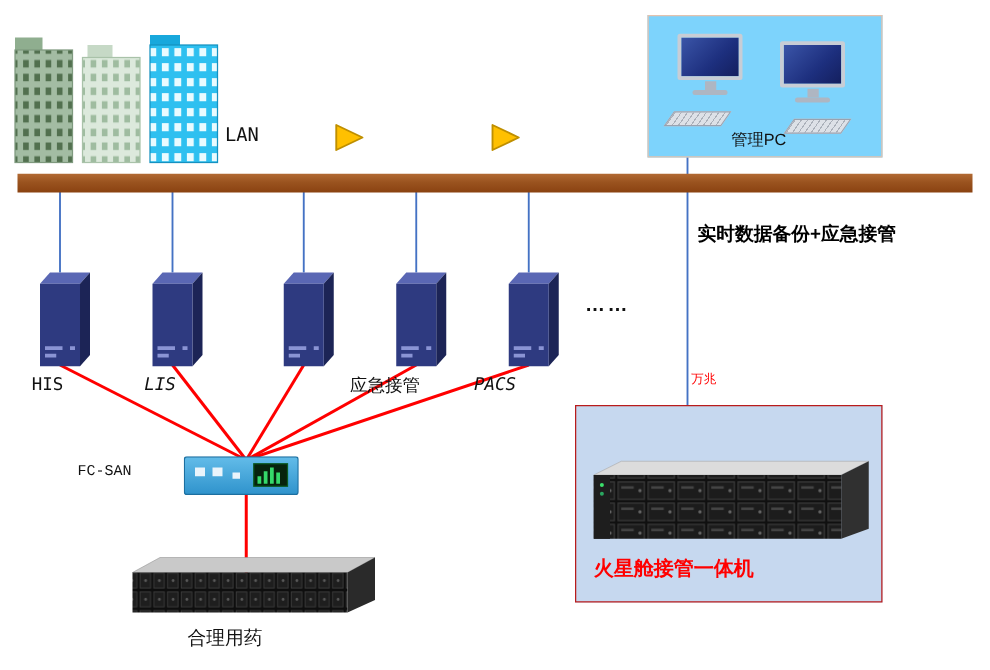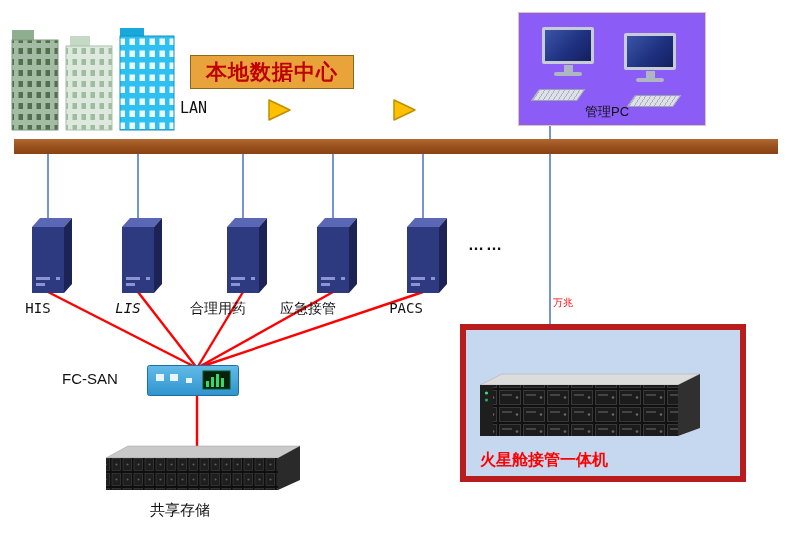--- a/index.html
+++ b/index.html
@@ -21,21 +21,21 @@
   .title-box span { font-family:"Liberation Serif", serif; font-weight:bold; font-size:21px; color:#c00000; letter-spacing:1px; }
 
   .lan-label { left:180px; top:99px; font-family:"DejaVu Sans Mono", monospace; font-size:15px; color:#111; z-index:3; }
 
   .arrow { z-index:3; }
 
   
   .buildings { left:8px; top:24px; z-index:3; }
 
   
-  .pc-panel { left:518px; top:12px; width:188px; height:114px; background:#8b5cf6;
+  .pc-panel { left:518px; top:12px; width:188px; height:114px; background:#7dd3fc;
               border:1px solid #e3c2ae; z-index:3; }
   .monitor { position:absolute; width:58px; }
   .monitor .screen { width:52px; height:37px; background:linear-gradient(135deg,#3b55a8 0%,#1d2f7e 60%,#141f5e 100%);
                      border:3px solid #c8cdd5; border-radius:2px; margin:0 auto; }
   .monitor .neck { width:9px; height:7px; background:#aeb6c2; margin:1px auto 0; }
   .monitor .base { width:28px; height:4px; background:#aeb6c2; border-radius:2px; margin:0 auto; }
   .keyboard { position:absolute; width:46px; height:12px; background:#dde1e7; border:1px solid #9aa2b0;
               transform:skewX(-35deg);
               background-image:repeating-linear-gradient(90deg, rgba(120,128,140,.5) 0 1px, transparent 1px 5px); }
   .pc-label { position:absolute; left:66px; top:90px; font-size:13px; color:#111; }
@@ -44,27 +44,27 @@
   .server { z-index:3; }
   .server-label { width:100px; top:300px; text-align:center; font-family:"DejaVu Sans Mono", monospace;
                   font-size:14px; color:#111; z-index:3; }
 
   .ellipsis { left:468px; top:236px; font-size:16px; font-weight:bold; color:#111; letter-spacing:2px; z-index:3; }
 
   .backup-note { left:558px; top:178px; font-size:15px; font-weight:bold; color:#000; z-index:3; }
   .bandwidth { left:553px; top:296px; font-size:10px; color:#ff0000; z-index:3; }
 
   
-  .mars-panel { left:460px; top:324px; width:286px; height:158px; background:#c6d8ef;
-                border:6px solid #b91c1c; z-index:3; }
+  .mars-panel { left:460px; top:324px; width:246px; height:158px; background:#c6d8ef;
+                border:1px solid #b91c1c; z-index:3; }
   .rack { position:absolute; left:8px; top:42px; }
   .mars-label { position:absolute; left:14px; top:120px; font-size:16px; font-weight:bold; color:#ff0000; }
 
   
-  .fcsan-label { left:62px; top:370px; font-family:Liberation Sans, sans-serif; font-size:15px; color:#111; z-index:3; }
+  .fcsan-label { left:62px; top:370px; font-family:Liberation Mono, monospace; font-size:12px; color:#111; z-index:3; }
   .switch { left:147px; top:365px; z-index:3; }
 
   
   .storage { left:100px; top:442px; z-index:3; }
   .storage-label { left:150px; top:501px; font-size:15px; color:#111; z-index:3; }
 </style>
 </head>
 <body>
 
 <div class="canvas">
@@ -106,23 +106,20 @@
       </defs>
       <rect x="4" y="6" width="22" height="20" fill="#8fae8f"></rect>
       <rect x="4" y="16" width="46" height="90" fill="url(#pwinA)" stroke="#7e997e"></rect>
       <rect x="62" y="12" width="20" height="18" fill="#c6d9c6"></rect>
       <rect x="58" y="22" width="46" height="84" fill="url(#pwinB)" stroke="#a9c2a9"></rect>
       <rect x="112" y="4" width="24" height="16" fill="#18a8dc"></rect>
       <rect x="112" y="12" width="54" height="94" fill="url(#pwinC)" stroke="#1591c0"></rect>
     </svg>
   </div>
 
-  <div class="abs title-box">
-    <span>本地数据中心</span>
-  </div>
 
   <div class="abs lan-label">LAN</div>
 
   <div class="abs bar"></div>
 
   <svg class="abs arrow" style="left:266px; top:98px;" width="26" height="24">
     <polygon points="3,2 24,12 3,22" fill="#ffc000" stroke="#bf8f00" stroke-width="1.5" stroke-linejoin="round"></polygon>
   </svg>
   <svg class="abs arrow" style="left:391px; top:98px;" width="26" height="24">
     <polygon points="3,2 24,12 3,22" fill="#ffc000" stroke="#bf8f00" stroke-width="1.5" stroke-linejoin="round"></polygon>
@@ -190,26 +187,26 @@
       <polygon points="36,12 44,3 44,69 36,78" fill="#1c2456"></polygon>
       <rect x="4" y="12" width="32" height="66" fill="#2e3a80"></rect>
       <rect x="8" y="62" width="14" height="3" fill="#8a94d4"></rect>
       <rect x="8" y="68" width="9" height="3" fill="#8a94d4"></rect>
       <rect x="28" y="62" width="4" height="3" fill="#8a94d4"></rect>
     </svg>
   </div>
 
   <div class="abs server-label" style="left:-12px;">HIS</div>
   <div class="abs server-label" style="left:78px;font-style:italic;">LIS</div>
-  <div class="abs server-label" style="left:168px;">合理用药</div>
   <div class="abs server-label" style="left:258px;">应急接管</div>
-  <div class="abs server-label" style="left:356px;">PACS</div>
+  <div class="abs server-label" style="left:346px;font-style:italic;">PACS</div>
 
   <div class="abs ellipsis">……</div>
 
+  <div class="abs backup-note">实时数据备份+应急接管</div>
   <div class="abs bandwidth">万兆</div>
 
   <div class="abs mars-panel">
     <svg class="rack" width="230" height="74">
       <defs>
         <pattern id="pdrive" width="24" height="17" patternUnits="userSpaceOnUse">
           <rect width="24" height="17" fill="#101010"></rect>
           <rect x="1.5" y="1.5" width="21" height="14" fill="#1c1c1c" stroke="#383838"></rect>
           <rect x="4" y="5" width="10" height="2" fill="#444"></rect>
           <circle cx="19" cy="8.5" r="1.3" fill="#666"></circle>
@@ -253,15 +250,15 @@
           <rect width="11" height="15" fill="#0e0e0e"></rect>
           <rect x="1" y="1.5" width="8.5" height="12" fill="#1e1e1e" stroke="#3c3c3c" stroke-width="0.7"></rect>
           <circle cx="5.5" cy="7.5" r="1.1" fill="#5a5a5a"></circle>
         </pattern>
       </defs>
       <polygon points="6,16 28,4 200,4 178,16" fill="#c9c9c9" stroke="#999999" stroke-width="0.5"></polygon>
       <polygon points="178,16 200,4 200,38 178,48" fill="#2a2a2a"></polygon>
       <rect x="6" y="16" width="172" height="32" fill="url(#pdisk)"></rect>
     </svg>
   </div>
-  <div class="abs storage-label">共享存储</div>
+  <div class="abs storage-label">合理用药</div>
 
 </div>
 
 </body></html>

